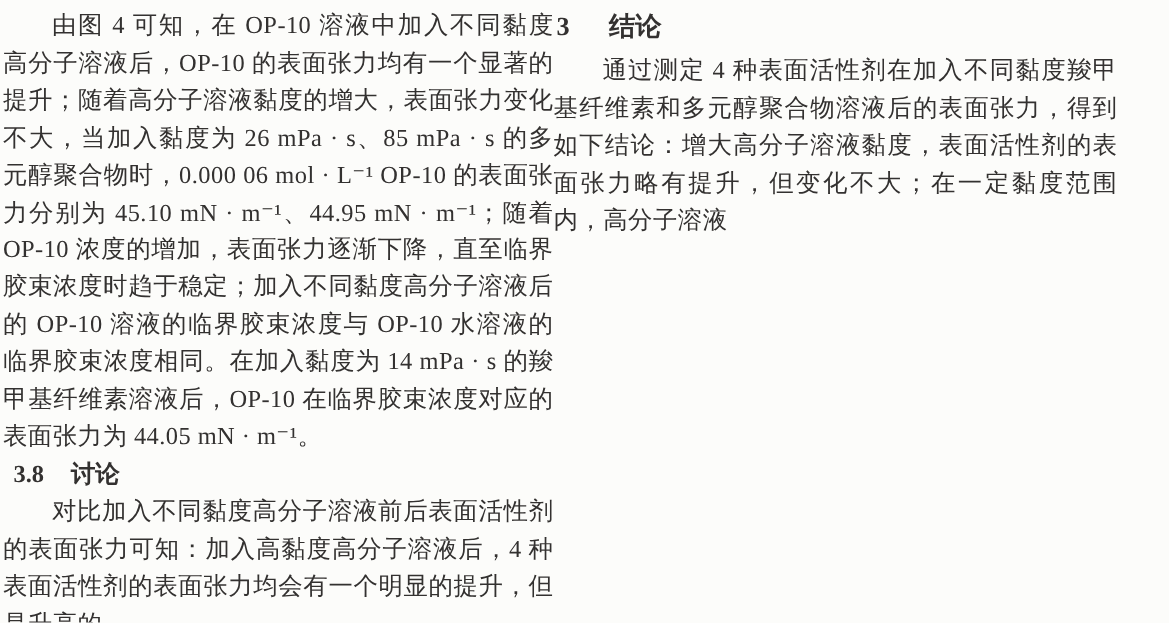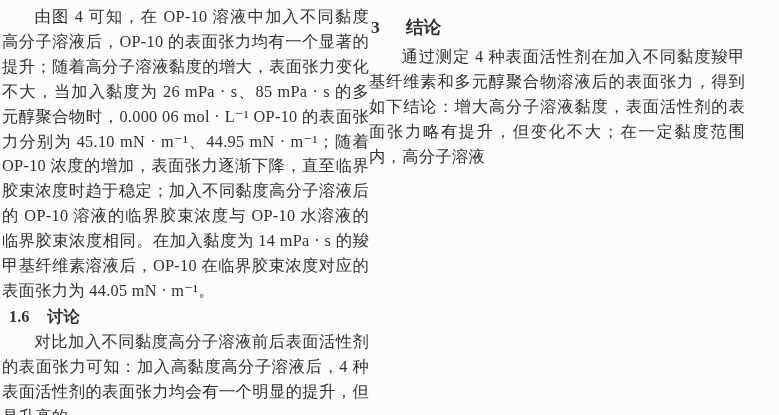--- a/index.html
+++ b/index.html
@@ -40,42 +40,41 @@
     font-weight: bold;
     line-height: 24.9px;
     white-space: nowrap;
   }
   .heading-sub {
     font-size: 16.3px;
     padding-left: 7px;
   }
   .heading-main {
     font-size: 17.5px;
-    margin-top: 10px;
     margin-bottom: 5px;
     padding-left: 2px;
   }
   .heading .hnum {
     font-family: "Liberation Serif", "DejaVu Serif", serif;
   }
   .heading .htitle {
     font-family: "Liberation Sans", "DejaVu Sans", sans-serif;
   }
   .heading-sub .hnum  { margin-right: 0.85em; }
   .heading-main .hnum { margin-right: 1.25em; }
 </style>
 </head>
 <body>
 
 <div class="page">
 
   <div class="col col-left">
     <p class="para indent">由图 4 可知，在 OP-10 溶液中加入不同黏度高分子溶液后，OP-10 的表面张力均有一个显著的提升；随着高分子溶液黏度的增大，表面张力变化不大，当加入黏度为 26 mPa · s、85 mPa · s 的多元醇聚合物时，0.000 06 mol · L⁻¹ OP-10 的表面张力分别为 45.10 mN · m⁻¹、44.95 mN · m⁻¹；随着 OP-10 浓度的增加，表面张力逐渐下降，直至临界胶束浓度时趋于稳定；加入不同黏度高分子溶液后的 OP-10 溶液的临界胶束浓度与 OP-10 水溶液的临界胶束浓度相同。在加入黏度为 14 mPa · s 的羧甲基纤维素溶液后，OP-10 在临界胶束浓度对应的表面张力为 44.05 mN · m⁻¹。</p>
     <h3 class="heading heading-sub">
-      <span class="hnum">1.6</span>
+      <span class="hnum">3.8</span>
       <span class="htitle">讨论</span>
     </h3>
     <p class="para indent">对比加入不同黏度高分子溶液前后表面活性剂的表面张力可知：加入高黏度高分子溶液后，4 种表面活性剂的表面张力均会有一个明显的提升，但是升高的</p>
   </div>
 
   <div class="col col-right">
     <h2 class="heading heading-main">
       <span class="hnum">3</span>
       <span class="htitle">结论</span>
     </h2>

